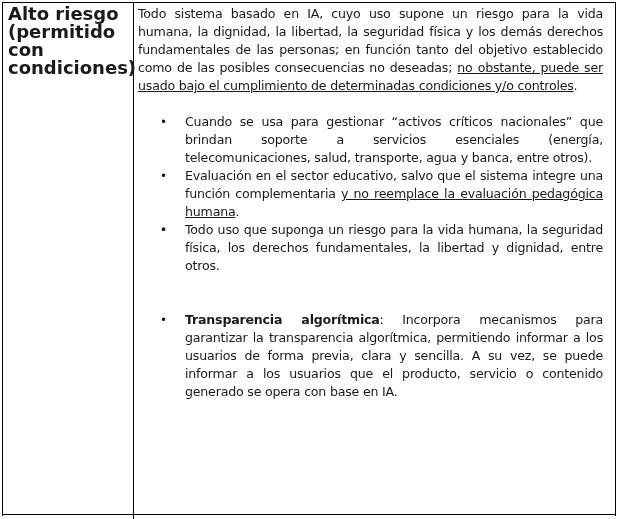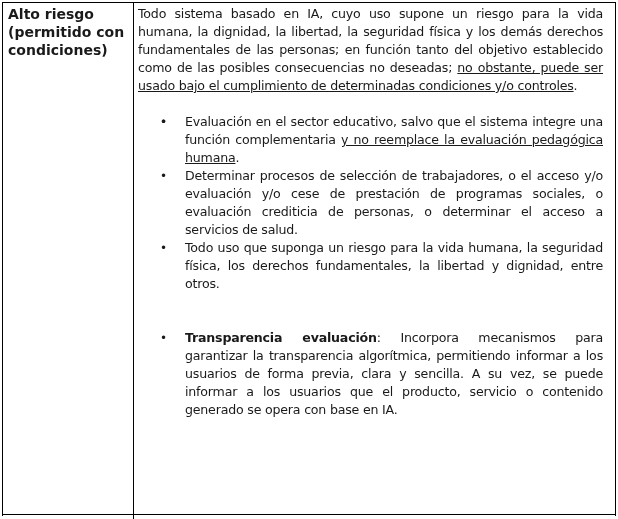--- a/index.html
+++ b/index.html
@@ -3,21 +3,21 @@
 <meta charset="utf-8">
 <style>
   html, body { margin: 0; padding: 0; background: #ffffff; }
   body { width: 618px; height: 519px; overflow: hidden; position: relative;
          font-family: "DejaVu Sans", sans-serif; color: #1a1a1a; }
   .table { position: absolute; left: 2px; top: 2px; width: 612px; height: 513px;
            border-top: 1px solid #000; border-left: 1px solid #000; border-right: 1px solid #000; }
   .bottom-line { position: absolute; left: 2px; top: 514px; width: 613px; height: 1px; background: #000; }
   .divider { position: absolute; left: 133px; top: 2px; width: 1px; height: 517px; background: #000; }
   .col-label { position: absolute; left: 8px; top: 5px; width: 120px;
-               font-weight: bold; font-size: 14px; line-height: 18px; }
+               font-weight: bold; font-size: 18px; line-height: 18px; }
   .col-body { position: absolute; left: 138px; top: 5px; width: 465px;
               font-size: 12.6px; line-height: 18px; letter-spacing: -0.2px; }
   .col-body p { margin: 0; text-align: justify; }
   .u { text-decoration: underline; }
   ul { margin: 0; padding: 0; list-style: none; }
   li { position: relative; padding-left: 47px; text-align: justify; }
   li .bullet { position: absolute; left: 22px; top: 0; font-size: 12px; }
   .gap-a { height: 18px; }
   .gap-b { height: 18px; }
   b { font-weight: bold; }
@@ -30,27 +30,27 @@
 <div class="bottom-line"></div>
 
 <div class="col-label">Alto riesgo (permitido con condiciones)</div>
 
 <div class="col-body">
   <p><span>Todo sistema basado en IA, cuyo uso supone un riesgo para la vida humana, la dignidad, la libertad, la seguridad física y los demás derechos fundamentales de las personas; en función tanto del objetivo establecido como de las posibles consecuencias no deseadas; </span><span class="u">no obstante, puede ser usado bajo el cumplimiento de determinadas condiciones y/o controles</span><span>.</span></p>
 
   <div class="gap-a"></div>
 
   <ul>
+    <li><span class="bullet">•</span><span>Cuando se usa para gestionar “activos críticos nacionales” que brindan soporte a servicios esenciales (energía, telecomunicaciones, salud, transporte, agua y banca, entre otros).</span></li>
+    <li><span class="bullet">•</span><span>Evaluación en el sector educativo, salvo que el sistema integre una función complementaria </span><span class="u">y no reemplace la evaluación pedagógica humana</span><span>.</span></li>
     <li><span class="bullet">•</span></li>
-    <li><span class="bullet">•</span><span>Evaluación en el sector educativo, salvo que el sistema integre una función complementaria </span><span class="u">y no reemplace la evaluación pedagógica humana</span><span>.</span></li>
-    <li><span class="bullet">•</span><span>Determinar procesos de selección de trabajadores, o el acceso y/o evaluación y/o cese de prestación de programas sociales, o evaluación crediticia de personas, o determinar el acceso a servicios de salud.</span></li>
     <li><span class="bullet">•</span><span>Todo uso que suponga un riesgo para la vida humana, la seguridad física, los derechos fundamentales, la libertad y dignidad, entre otros.</span></li>
   </ul>
 
   <div class="gap-b"></div>
 
 
   <div class="gap-b"></div>
 
   <ul>
-    <li><span class="bullet">•</span><b>Transparencia evaluación</b><span>: Incorpora mecanismos para garantizar la transparencia algorítmica, permitiendo informar a los usuarios de forma previa, clara y sencilla. A su vez, se puede informar a los usuarios que el producto, servicio o contenido generado se opera con base en IA.</span></li>
+    <li><span class="bullet">•</span><b>Transparencia algorítmica</b><span>: Incorpora mecanismos para garantizar la transparencia algorítmica, permitiendo informar a los usuarios de forma previa, clara y sencilla. A su vez, se puede informar a los usuarios que el producto, servicio o contenido generado se opera con base en IA.</span></li>
   </ul>
 </div>
 
 </body></html>

